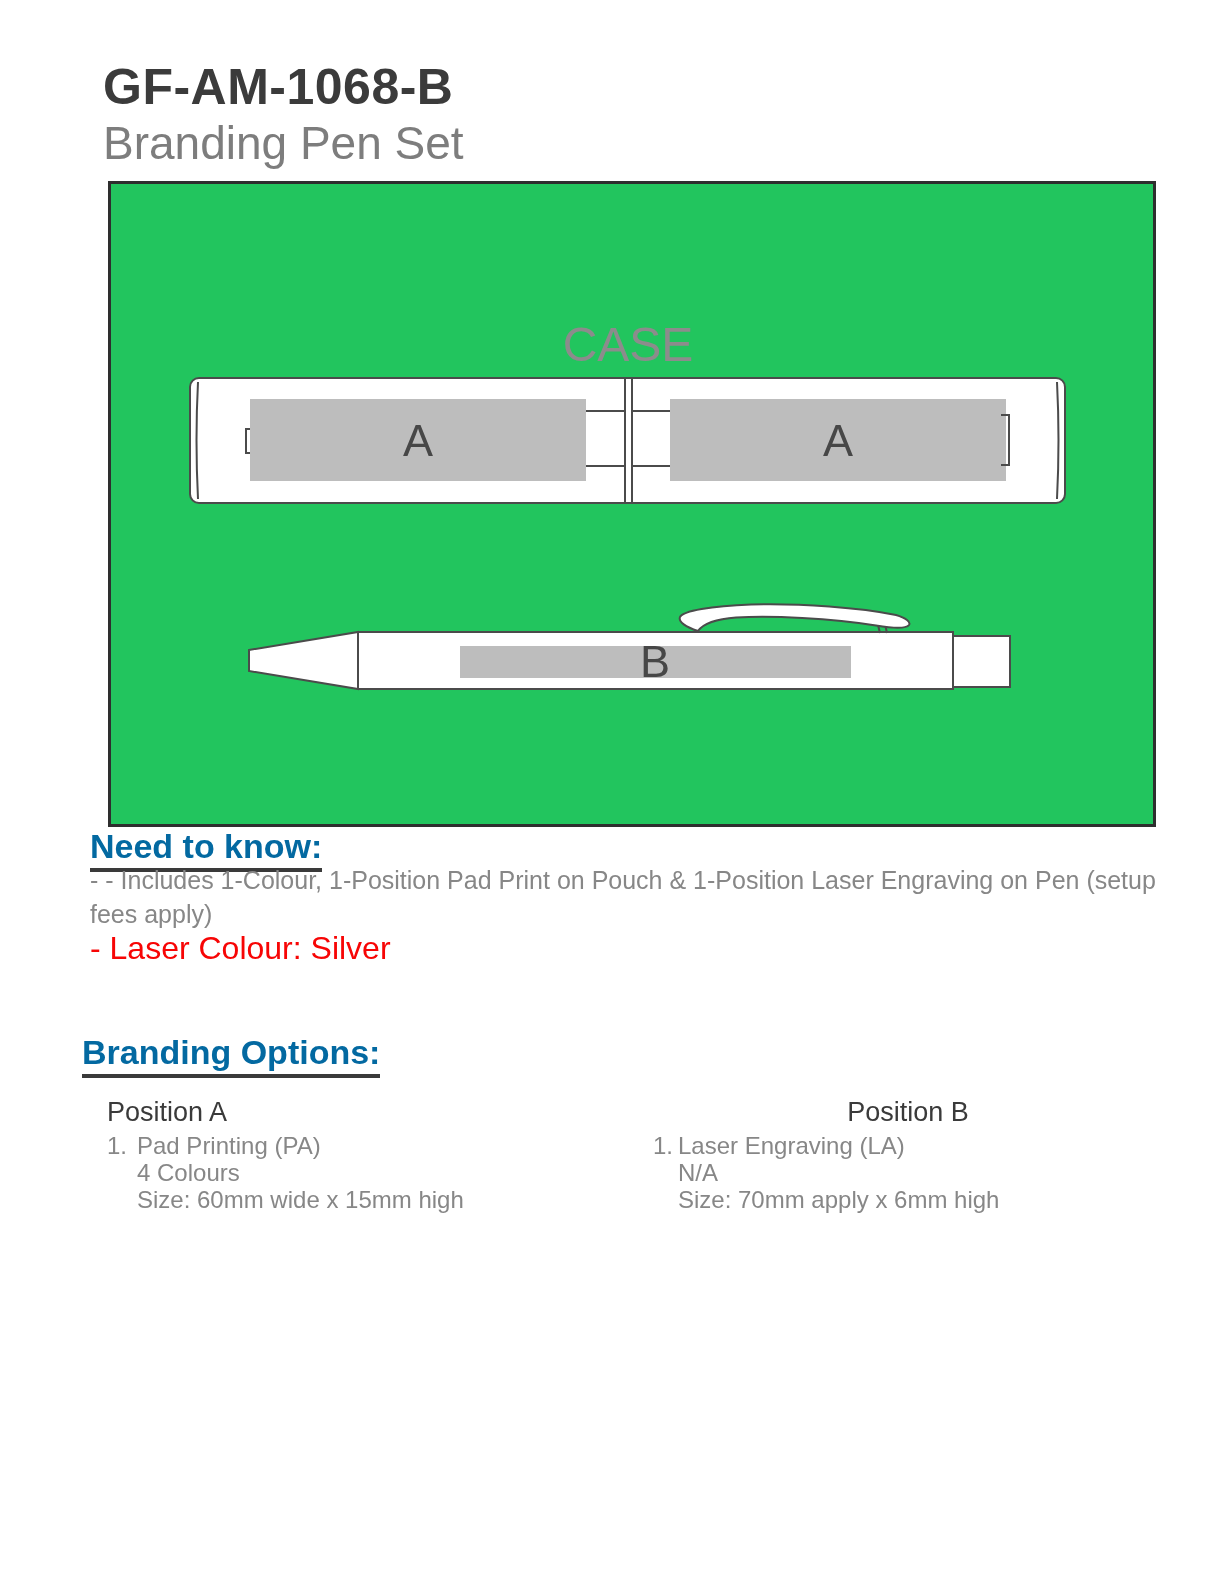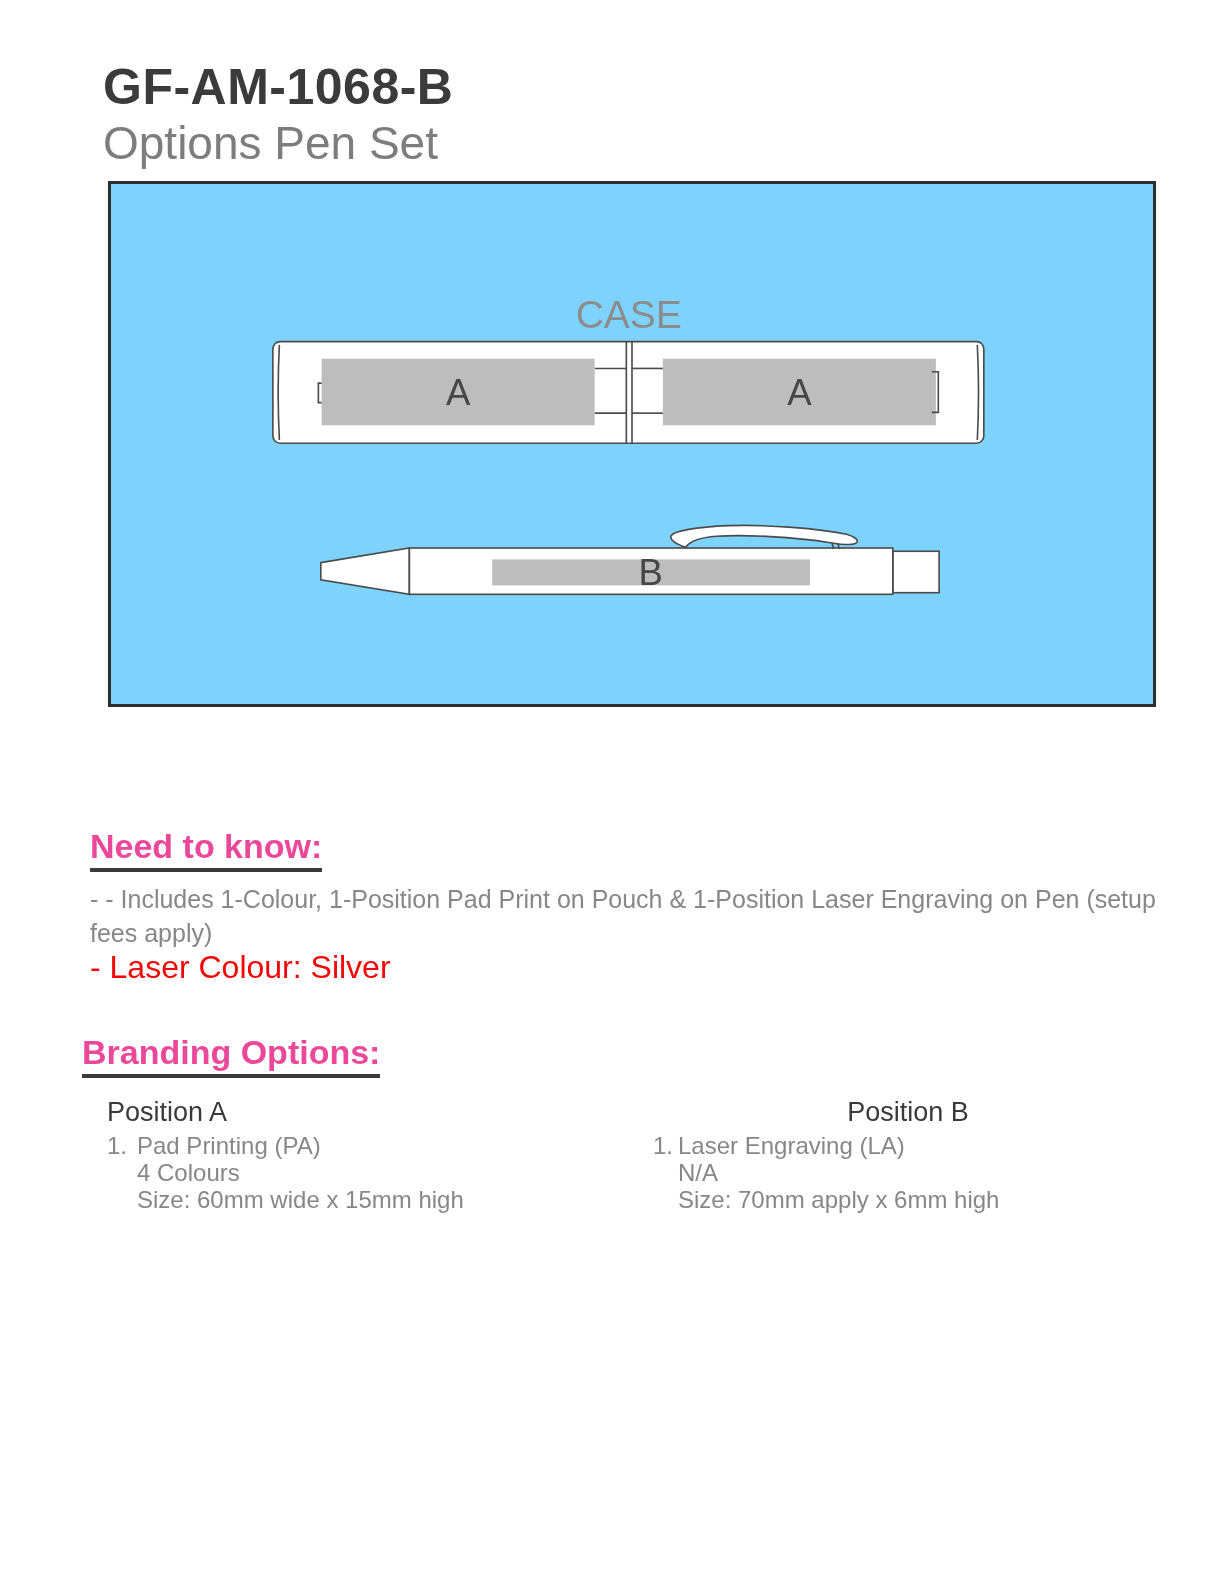--- a/index.html
+++ b/index.html
@@ -9,42 +9,42 @@
   }
   .title{
     position:absolute;left:103px;top:58px;
     font-size:50px;font-weight:bold;color:#3b3b3b;letter-spacing:0.5px;
   }
   .subtitle{
     position:absolute;left:103px;top:116px;
     font-size:46px;font-weight:normal;color:#7d7d7d;
   }
   .figure-box{
-    position:absolute;left:108px;top:181px;width:1048px;height:526px;
-    border:3px solid #2e2e2e;box-sizing:border-box;background:#7dd3fc;
+    position:absolute;left:108px;top:181px;width:1048px;height:646px;
+    border:3px solid #2e2e2e;box-sizing:border-box;background:#22c55e;
   }
   .figure-box svg{display:block;width:100%;height:100%;}
   .case-label-text{
     font-size:48px;fill:#8c8c8c;font-family:"Liberation Sans","DejaVu Sans",sans-serif;
   }
   .marker-text{
     font-size:45px;fill:#474747;font-family:"Liberation Sans","DejaVu Sans",sans-serif;
   }
   .outline{fill:#ffffff;stroke:#4b4b4b;stroke-width:2;}
   .thinline{fill:none;stroke:#4b4b4b;stroke-width:2;}
   .grayarea{fill:#bdbdbd;stroke:none;}
   .section-heading{
     position:absolute;display:inline-block;
-    font-size:34px;font-weight:bold;color:#ec4899;
+    font-size:34px;font-weight:bold;color:#0369a1;
     border-bottom:4px solid #3a3a3a;padding-bottom:4px;line-height:36px;
   }
   .need-heading{left:90px;top:828px;}
   .brand-heading{left:82px;top:1034px;}
   .need-body{
-    position:absolute;left:90px;top:882px;width:1075px;
+    position:absolute;left:90px;top:863px;width:1075px;
     font-size:25px;line-height:34px;color:#878787;
   }
   .need-red{
     font-size:32px;line-height:34px;color:#f70505;
   }
   .brand-col{
     position:absolute;top:1096px;width:520px;
   }
   .brand-col.col-a{left:107px;}
   .brand-col.col-b{left:648px;text-align:center;}
@@ -56,21 +56,21 @@
   }
   .pos-num{width:30px;flex:0 0 30px;}
   .pos-indent{margin-left:30px;}
 </style>
 </head>
 <body>
 
 <div id="page">
 
   <div class="title">GF-AM-1068-B</div>
-  <div class="subtitle">Options Pen Set</div>
+  <div class="subtitle">Branding Pen Set</div>
 
   <div class="figure-box">
     <svg viewBox="0 0 1042 640">
 
       <text class="case-label-text" x="517" y="177" text-anchor="middle">CASE</text>
 
       <g>
         <rect class="outline" x="79" y="194" width="875" height="125" rx="9"></rect>
         <path class="thinline" d="M87,198 Q84,256 87,315"></path>
         <path class="thinline" d="M946,198 Q949,256 946,315"></path>

